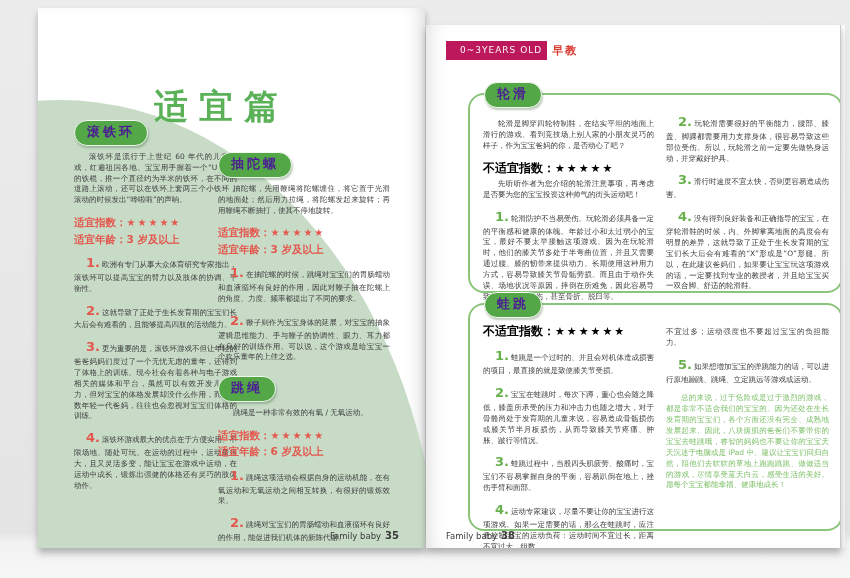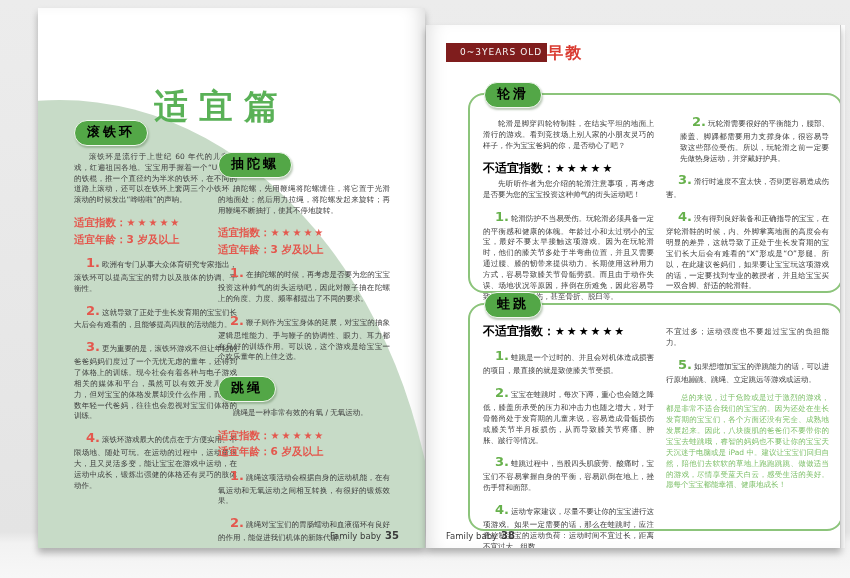--- a/index.html
+++ b/index.html
@@ -8,41 +8,41 @@
   .page{position:absolute;background:#ffffff;font-size:7.5px;line-height:1.45;color:#3d3d3d;}
   .page.left{left:38px;top:8px;width:387px;height:540px;overflow:hidden;
     box-shadow:0 5px 7px rgba(0,0,0,.28), inset -14px 0 20px -12px rgba(0,0,0,.18);}
   .page.right{left:426px;top:25px;width:414px;height:523px;overflow:hidden;
     border-right:1px solid #c9c9c9;
     box-shadow:0 5px 7px rgba(0,0,0,.28), 4px 0 0 #fdfdfd, inset 14px 0 20px -12px rgba(0,0,0,.15);}
   .blob{position:absolute;left:-358px;top:92px;width:760px;height:1000px;border-radius:50%;
     background:#c7dbc7;}
   .title{position:absolute;left:116px;top:74px;margin:0;font-size:34px;font-weight:bold;
     color:#5ab157;letter-spacing:11px;}
-  .pill{display:inline-block;background:#53a747;color:#000000;font-weight:bold;
+  .pill{display:inline-block;background:#53a747;color:#4c1d95;font-weight:bold;
     font-size:13px;letter-spacing:3px;padding:2px 12px 3px;border-radius:14px;
     border:1px solid #f2f7f0;box-shadow:1px 2px 2px rgba(70,110,60,.35);}
   .col{position:absolute;}
   .col1{left:36px;top:112px;width:163px;}
   .col2{left:180px;top:144px;width:172px;}
   .intro{margin:6px 0 0;text-indent:2em;text-align:justify;}
   .metablock{margin-top:9px;}
   .meta{margin:1px 0;color:#e4574d;font-weight:bold;font-size:10.5px;}
   .stars{letter-spacing:2px;font-size:10px;}
   .item{margin:7px 0 0;text-align:justify;text-indent:1.6em;}
   .item .num{font-weight:bold;font-size:13px;margin-right:2px;letter-spacing:0;}
   .num::after{content:".";}
   .left .num{color:#e4574d;}
   .right .num{color:#67b14c;}
   .sub2{margin-top:13px;}
   .pagehead{position:absolute;left:20px;top:16px;height:17px;}
-  .enbar{display:inline-block;background:#7f1d1d;color:#f7f7f7;font-size:9px;
+  .enbar{display:inline-block;background:#be185d;color:#f7f7f7;font-size:9px;
     letter-spacing:1px;padding:3px 5px 3px 14px;vertical-align:middle;}
-  .cnhead{display:inline-block;color:#d93a30;font-weight:bold;font-size:16px;
-    letter-spacing:2px;vertical-align:middle;}
+  .cnhead{display:inline-block;color:#d93a30;font-weight:bold;font-size:11px;
+    letter-spacing:2px;margin-left:5px;vertical-align:middle;}
   .gbox{position:absolute;left:42px;width:371px;border:2px solid #8cc47b;border-radius:16px;background:#fff;}
   .box1{top:68px;height:196px;}
   .box2{top:278px;height:224px;}
   .gbox .pill{position:absolute;top:-13px;left:14px;}
   .colA{position:absolute;left:13px;top:14px;width:171px;}
   .colB{position:absolute;left:196px;top:14px;width:163px;}
   .nohead{margin:8px 0 2px;color:#000000;font-weight:bold;font-size:12px;}
   .nohead .stars{font-size:11px;}
   .box2 .nohead{margin-top:4px;}
   .cont{margin:0;text-align:justify;}
@@ -75,21 +75,21 @@
       <p class="item"><span class="num">4</span><span>滚铁环游戏最大的优点在于方便实用、不限场地、随处可玩。在运动的过程中，运动量很大，且又灵活多变，能让宝宝在游戏中运动，在运动中成长，锻炼出强健的体格还有灵巧的肢体动作。</span></p>
     </div>
 
     <div class="col col2">
       <span class="pill">抽陀螺</span>
       <p class="intro">抽陀螺，先用鞭绳将陀螺缠住，将它置于光滑的地面处；然后用力拉绳，将陀螺发起来旋转；再用鞭绳不断抽打，使其不停地旋转。</p>
       <div class="metablock">
         <p class="meta"><span>适宜指数：</span><span class="stars">★★★★★</span></p>
         <p class="meta"><span>适宜年龄：</span><span>3 岁及以上</span></p>
       </div>
-      <p class="item"><span class="num">1</span><span>在抽陀螺的时候，再考虑是否要为您的宝宝投资这种帅气的街头运动吧，因此对鞭子抽在陀螺上的角度、力度、频率都提出了不同的要求。</span></p>
+      <p class="item"><span class="num">1</span><span>在抽陀螺的时候，跳绳对宝宝们的胃肠蠕动和血液循环有良好的作用，因此对鞭子抽在陀螺上的角度、力度、频率都提出了不同的要求。</span></p>
       <p class="item"><span class="num">2</span><span>鞭子则作为宝宝身体的延展，对宝宝的抽象逻辑思维能力、手与鞭子的协调性、眼力、耳力都有良好的训练作用。可以说，这个游戏是给宝宝一个欢乐童年的上佳之选。</span></p>
 
       <div class="sub2">
         <span class="pill">跳绳</span>
         <p class="intro">跳绳是一种非常有效的有氧 / 无氧运动。</p>
         <div class="metablock">
           <p class="meta"><span>适宜指数：</span><span class="stars">★★★★★</span></p>
           <p class="meta"><span>适宜年龄：</span><span>6 岁及以上</span></p>
         </div>
         <p class="item"><span class="num">1</span><span>跳绳这项活动会根据自身的运动机能，在有氧运动和无氧运动之间相互转换，有很好的锻炼效果。</span></p>
@@ -108,21 +108,21 @@
 
     <div class="gbox box1">
       <span class="pill">轮滑</span>
       <div class="colA">
         <p class="intro" style="margin-top:10px;">轮滑是脚穿四轮特制鞋，在结实平坦的地面上滑行的游戏。看到竞技场上别人家的小朋友灵巧的样子，作为宝宝爸妈的你，是否动心了吧？</p>
         <p class="nohead"><span>不适宜指数：</span><span class="stars">★★★★★</span></p>
         <p class="intro" style="margin-top:2px;">先听听作者为您介绍的轮滑注意事项，再考虑是否要为您的宝宝投资这种帅气的街头运动吧！</p>
         <p class="item"><span class="num">1</span><span>轮滑防护不当易受伤。玩轮滑必须具备一定的平衡感和健康的体魄。年龄过小和太过弱小的宝宝，最好不要太早接触这项游戏。因为在玩轮滑时，他们的膝关节多处于半弯曲位置，并且又需要通过腰、膝的韧带来提供动力。长期使用这种用力方式，容易导致膝关节骨骺劳损。而且由于动作失误、场地状况等原因，摔倒在所难免，因此容易导致肌肉拉伤、扭伤，甚至骨折、脱臼等。</span></p>
       </div>
       <div class="colB">
-        <p class="item" style="margin-top:4px;margin-left:14px;"><span class="num">2</span><span>玩轮滑需要很好的平衡能力，腰部、膝盖、脚踝都需要用力支撑身体，很容易导致这些部位受伤。所以，玩轮滑之前一定要先做热身运动，并穿戴好护具。</span></p>
+        <p class="item" style="margin-top:4px;"><span class="num">2</span><span>玩轮滑需要很好的平衡能力，腰部、膝盖、脚踝都需要用力支撑身体，很容易导致这些部位受伤。所以，玩轮滑之前一定要先做热身运动，并穿戴好护具。</span></p>
         <p class="item"><span class="num">3</span><span>滑行时速度不宜太快，否则更容易造成伤害。</span></p>
         <p class="item"><span class="num">4</span><span>没有得到良好装备和正确指导的宝宝，在穿轮滑鞋的时候，内、外脚掌离地面的高度会有明显的差异，这就导致了正处于生长发育期的宝宝们长大后会有难看的“X”形或是“O”形腿。所以，在此建议爸妈们，如果要让宝宝玩这项游戏的话，一定要找到专业的教授者，并且给宝宝买一双合脚、舒适的轮滑鞋。</span></p>
       </div>
     </div>
 
     <div class="gbox box2">
       <span class="pill">蛙跳</span>
       <div class="colA">
         <p class="nohead"><span>不适宜指数：</span><span class="stars">★★★★★★</span></p>
         <p class="item"><span class="num">1</span><span>蛙跳是一个过时的、并且会对机体造成损害的项目，最直接的就是致使膝关节受损。</span></p>

